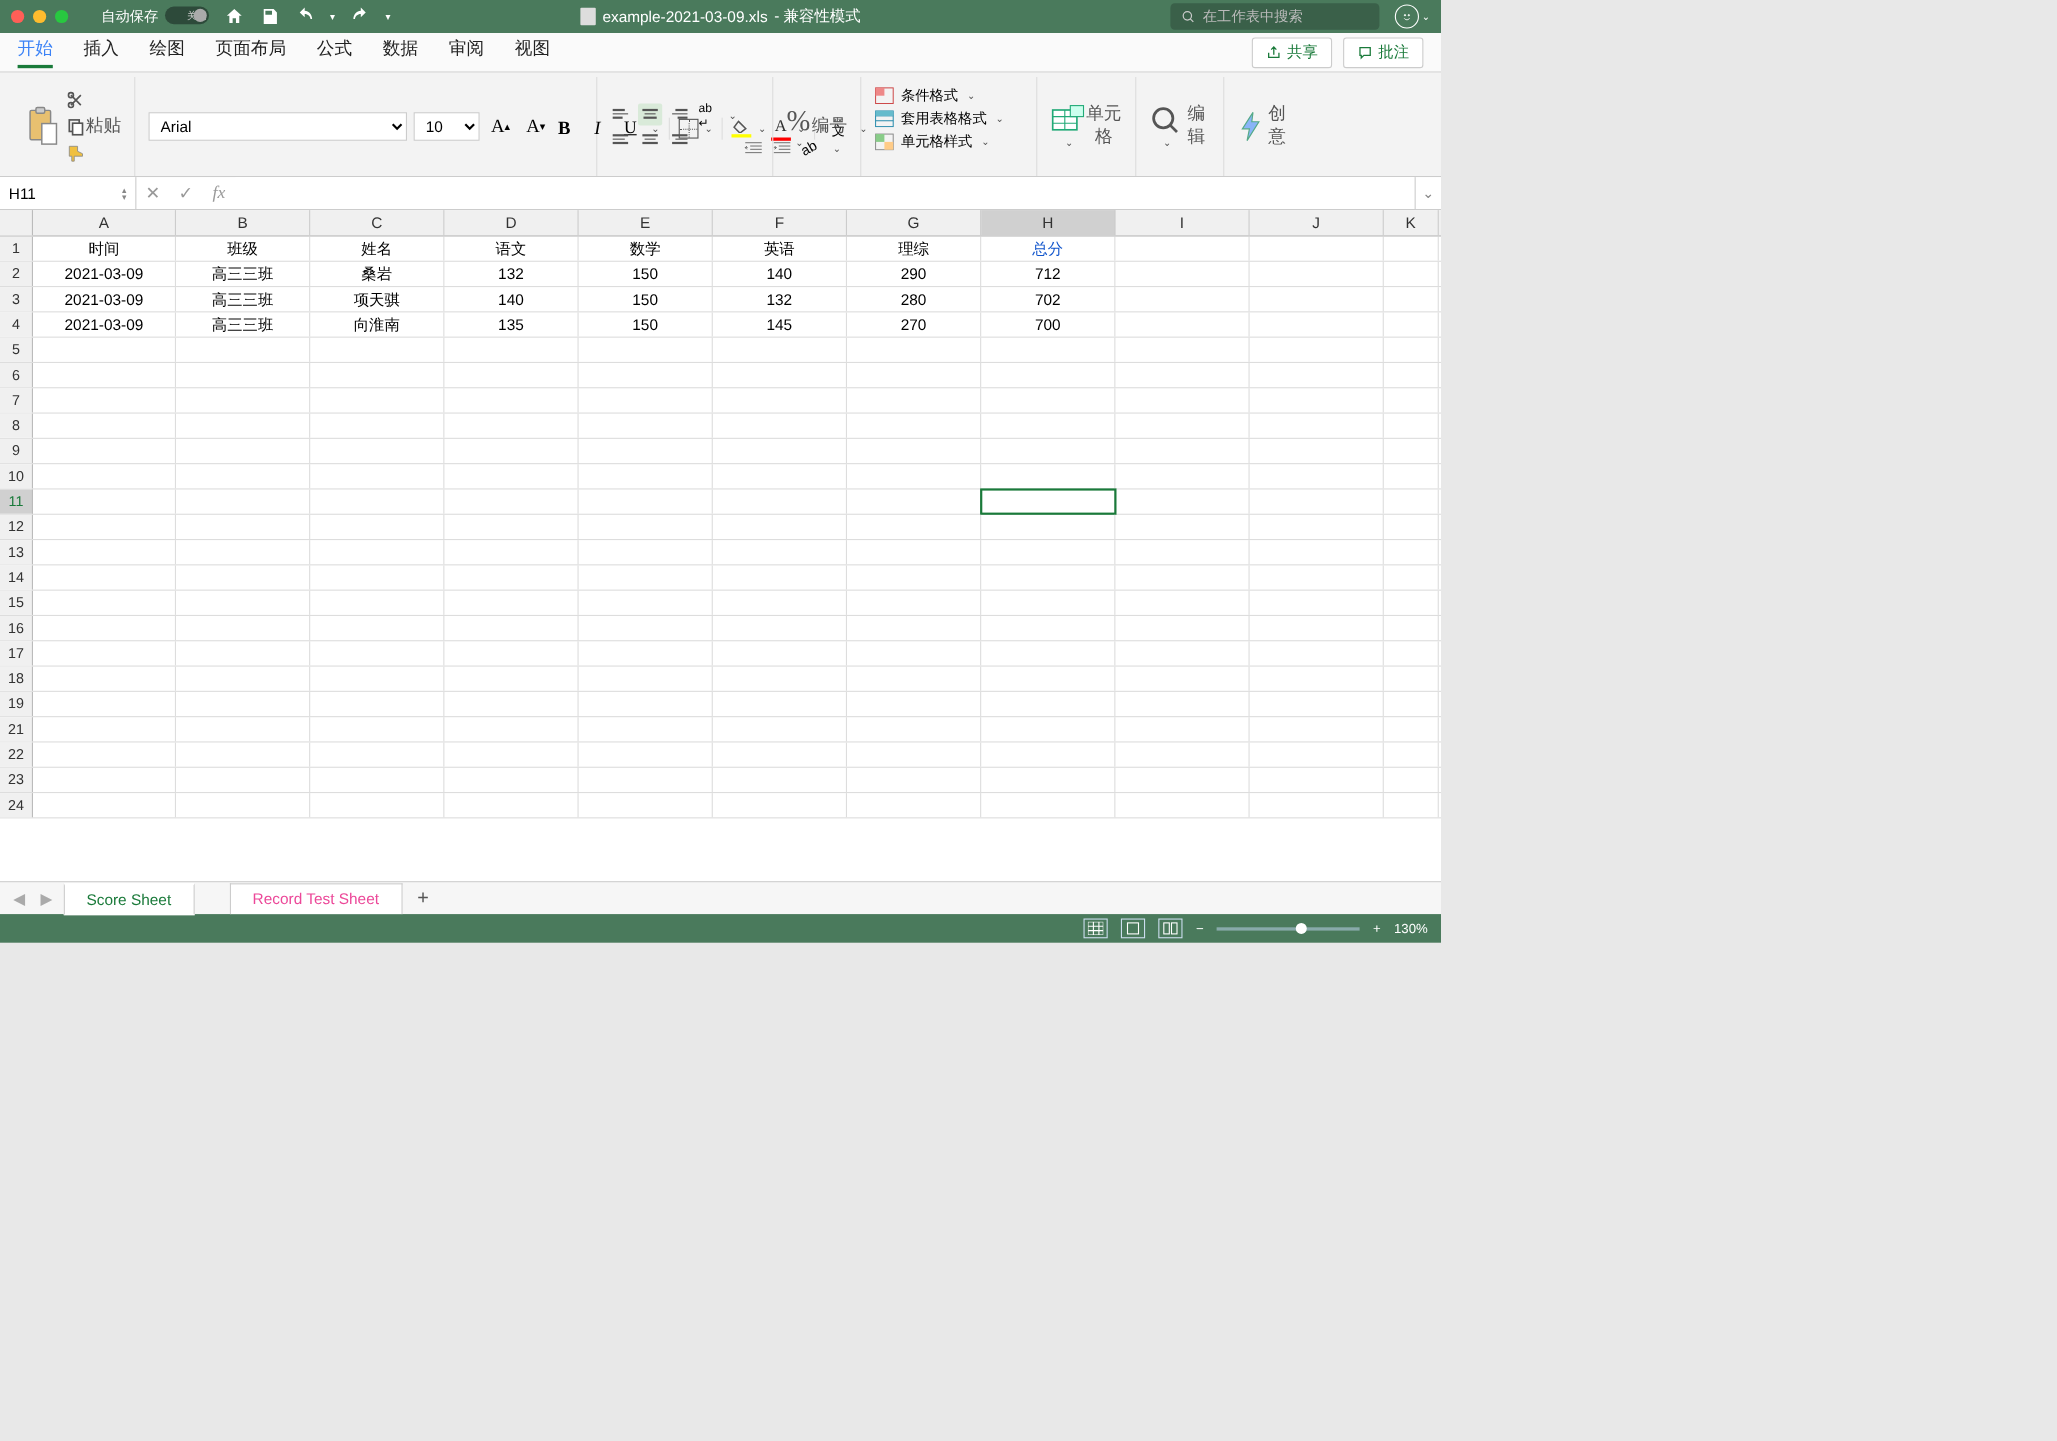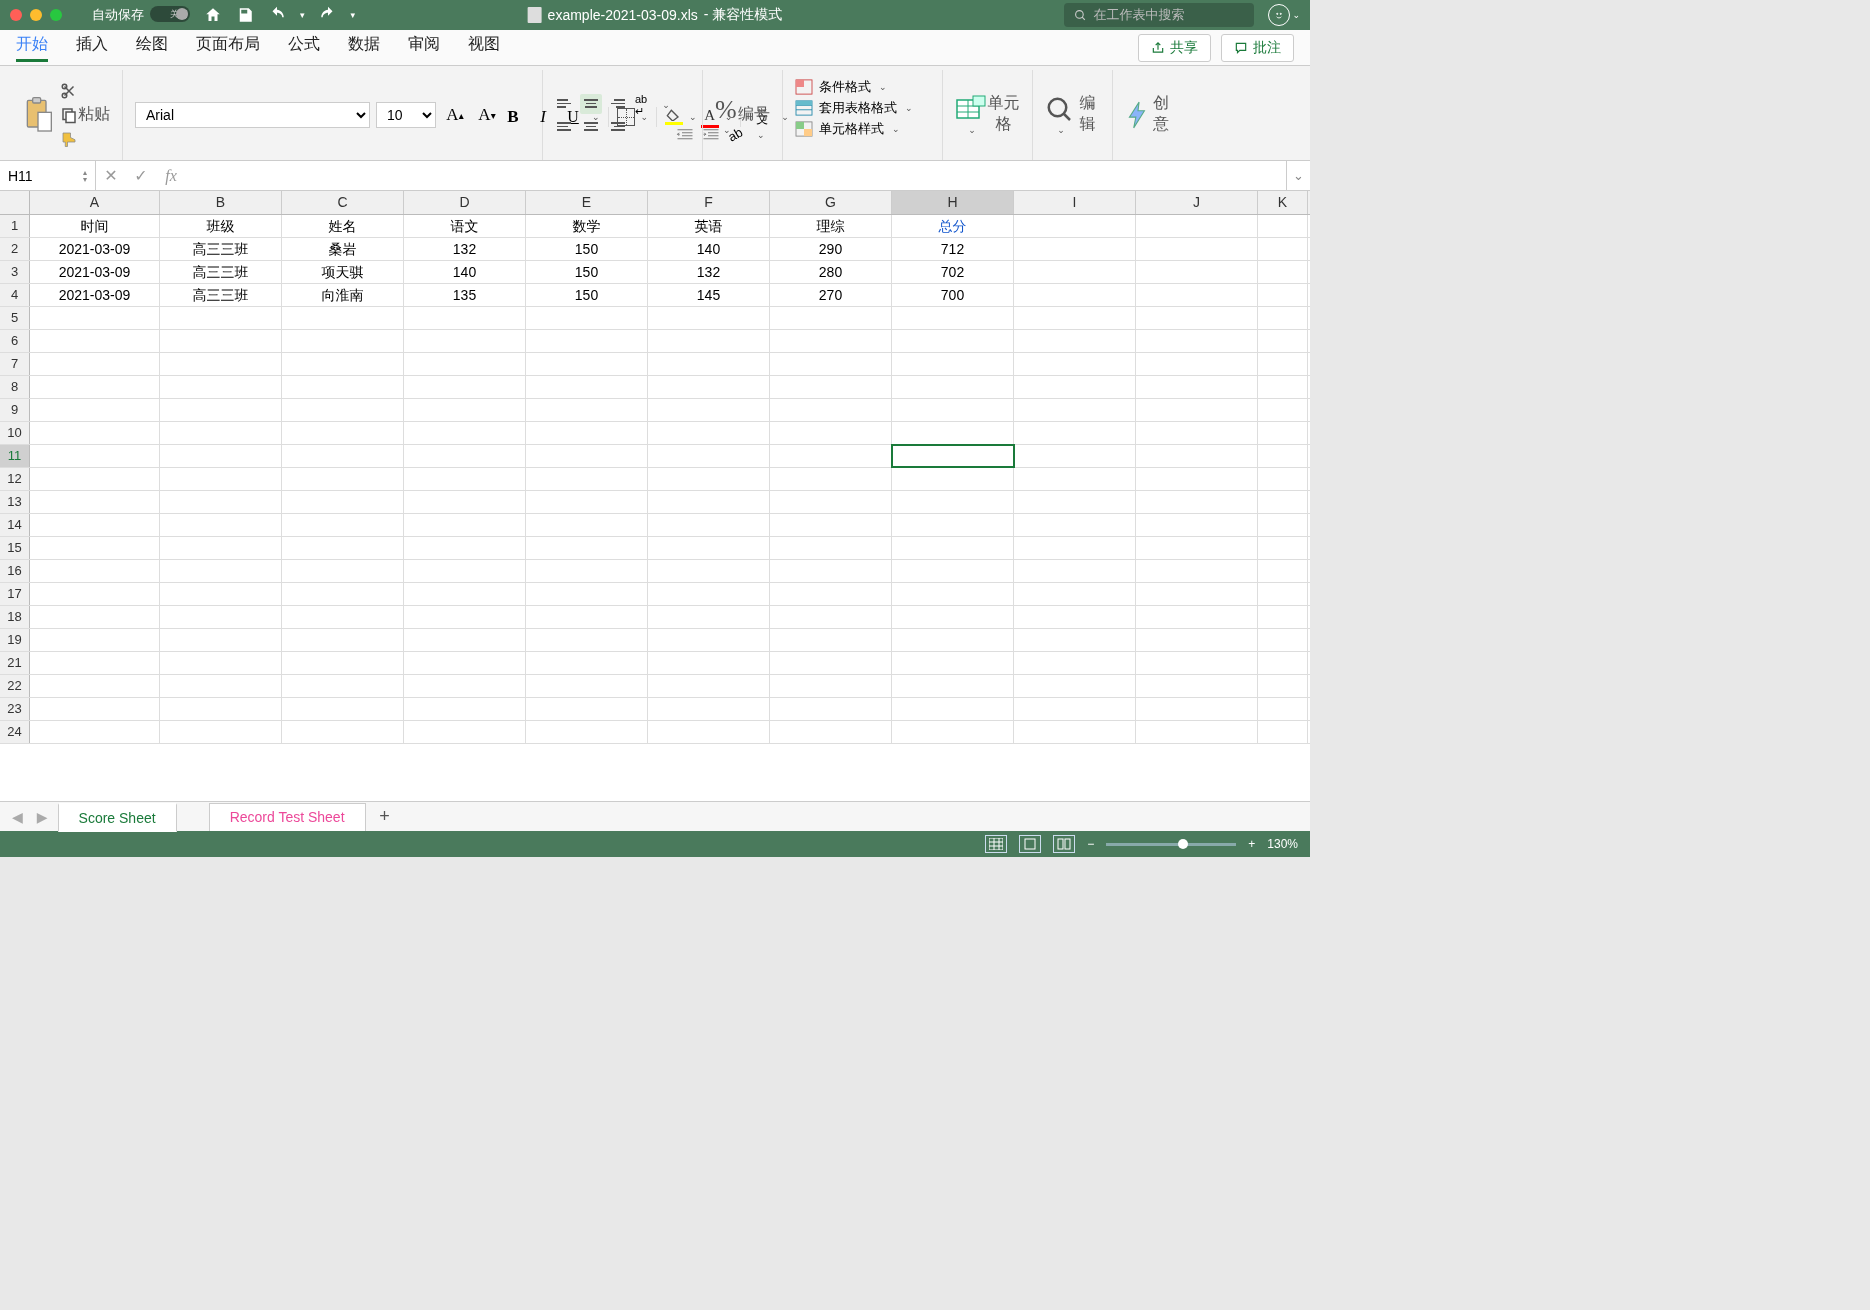--- a/index.html
+++ b/index.html
@@ -58,21 +58,21 @@
 .wrap-ic,.merge-ic,.indent-ic{cursor:pointer;display:flex;align-items:center;gap:13px;margin-top:39px;}
 .pct-big{font-size:26px;color:#555;font-family:serif;}
 .styles-list{display:flex;flex-direction:column;gap:3px;font-size:13px;}
 .style-item{display:flex;align-items:center;gap:6px;cursor:pointer;}
 .style-sw{width:18px;height:16px;}
 .cell-ic{width:32px;height:30px;}
 .big-btn{display:flex;flex-direction:column;align-items:center;cursor:pointer;}
 
 
 .fbar { height: 30px; background: #fff; border-bottom: 1px solid #ccc; display: flex; align-items: center; }
-.namebox { width: 96px; border-right: 1px solid #ccc; height: 100%; display: flex; align-items: center; padding: 0 8px; font-size: 14px; background: #fff; }
+.namebox { width: 124px; border-right: 1px solid #ccc; height: 100%; display: flex; align-items: center; padding: 0 8px; font-size: 14px; background: #fff; }
 .namebox-spin{margin-left:auto;display:flex;flex-direction:column;font-size:8px;color:#888;line-height:7px;}
 .fb-btn { width: 30px; text-align: center; color: #999; font-size: 16px; cursor: pointer; }
 .fx { font-style: italic; font-family: serif; }
 .fb-input{flex:1;height:100%;border:none;padding:0 8px;font-size:14px;}
 .fb-exp{width:24px;text-align:center;color:#888;cursor:pointer;border-left:1px solid #ccc;height:100%;display:flex;align-items:center;justify-content:center;}
 
 
 .grid-wrap{position:relative;background:#fff;height:610px;overflow:hidden;}
 .col-headers{display:flex;position:sticky;top:0;background:#f0f0f0;border-bottom:1px solid #bbb;height:24px;}
 .corner{width:30px;border-right:1px solid #bbb;background:#f0f0f0;}

